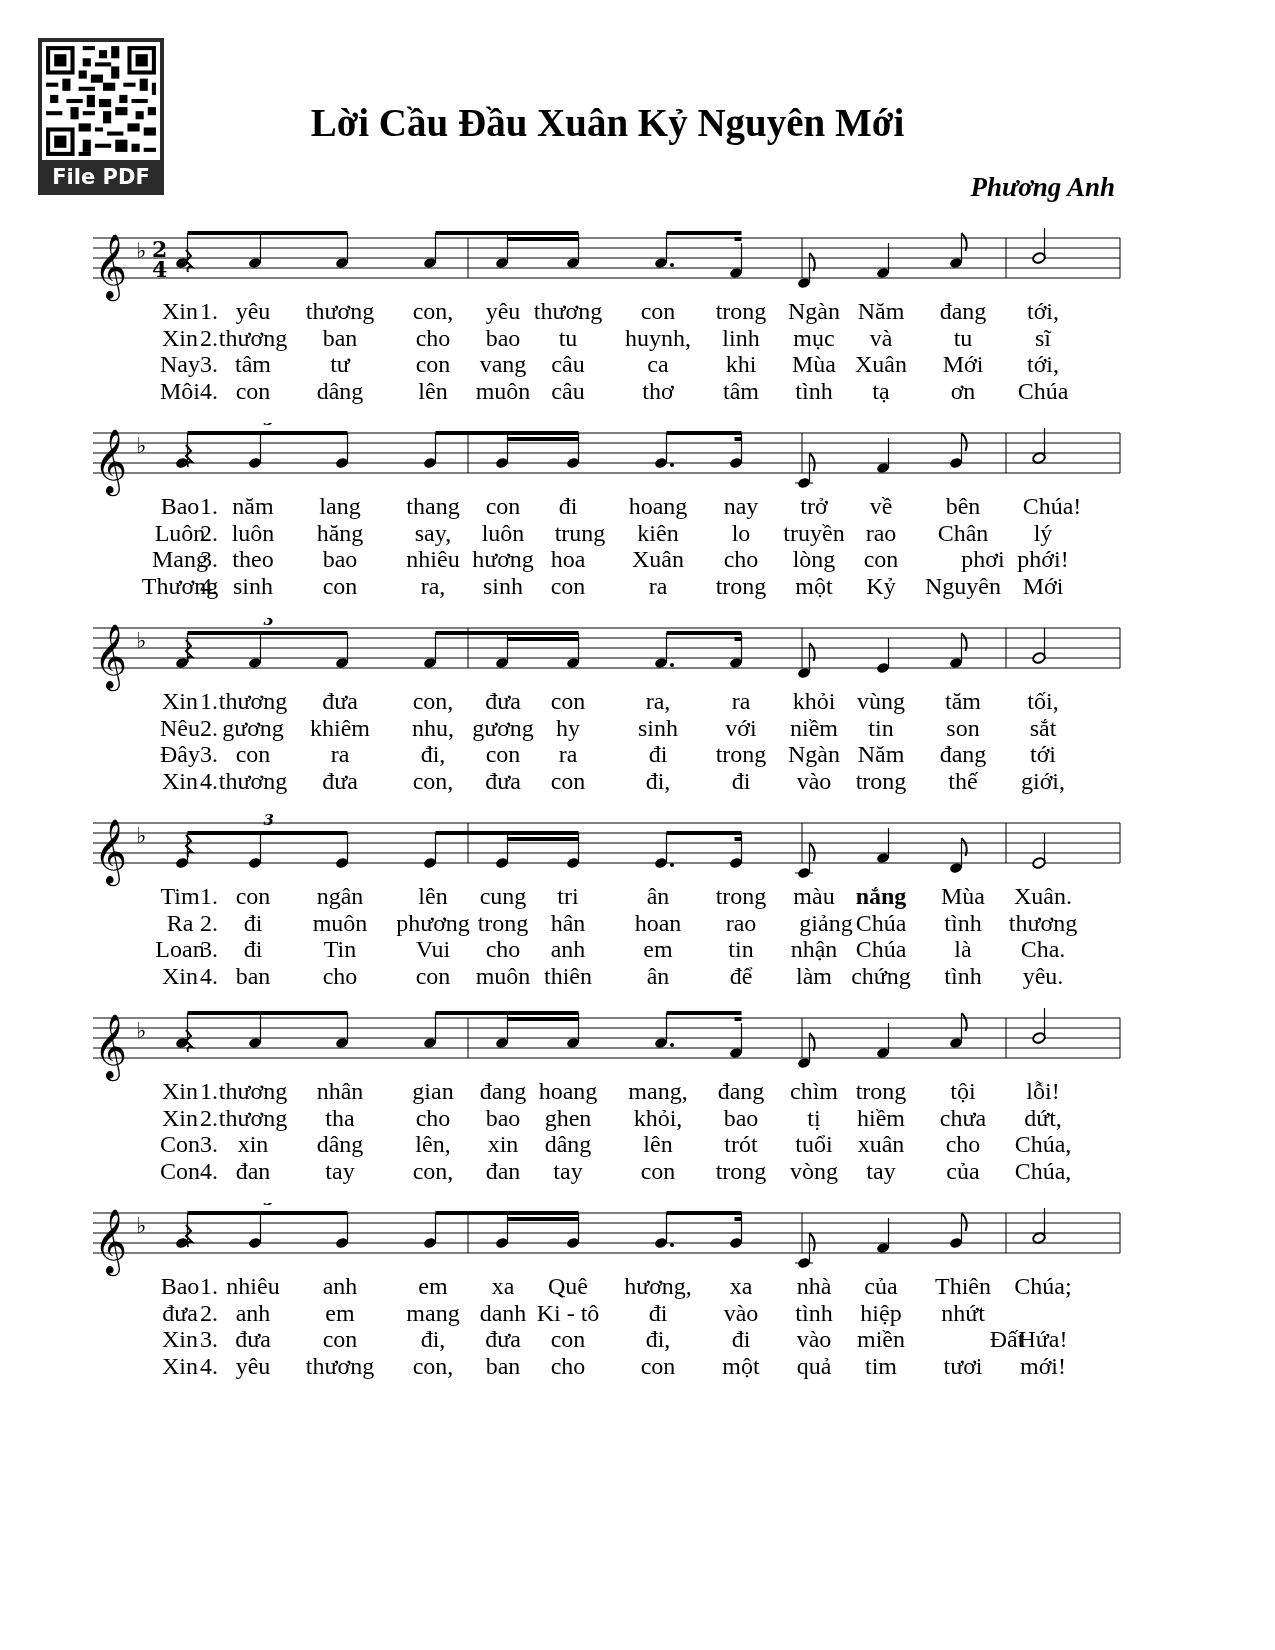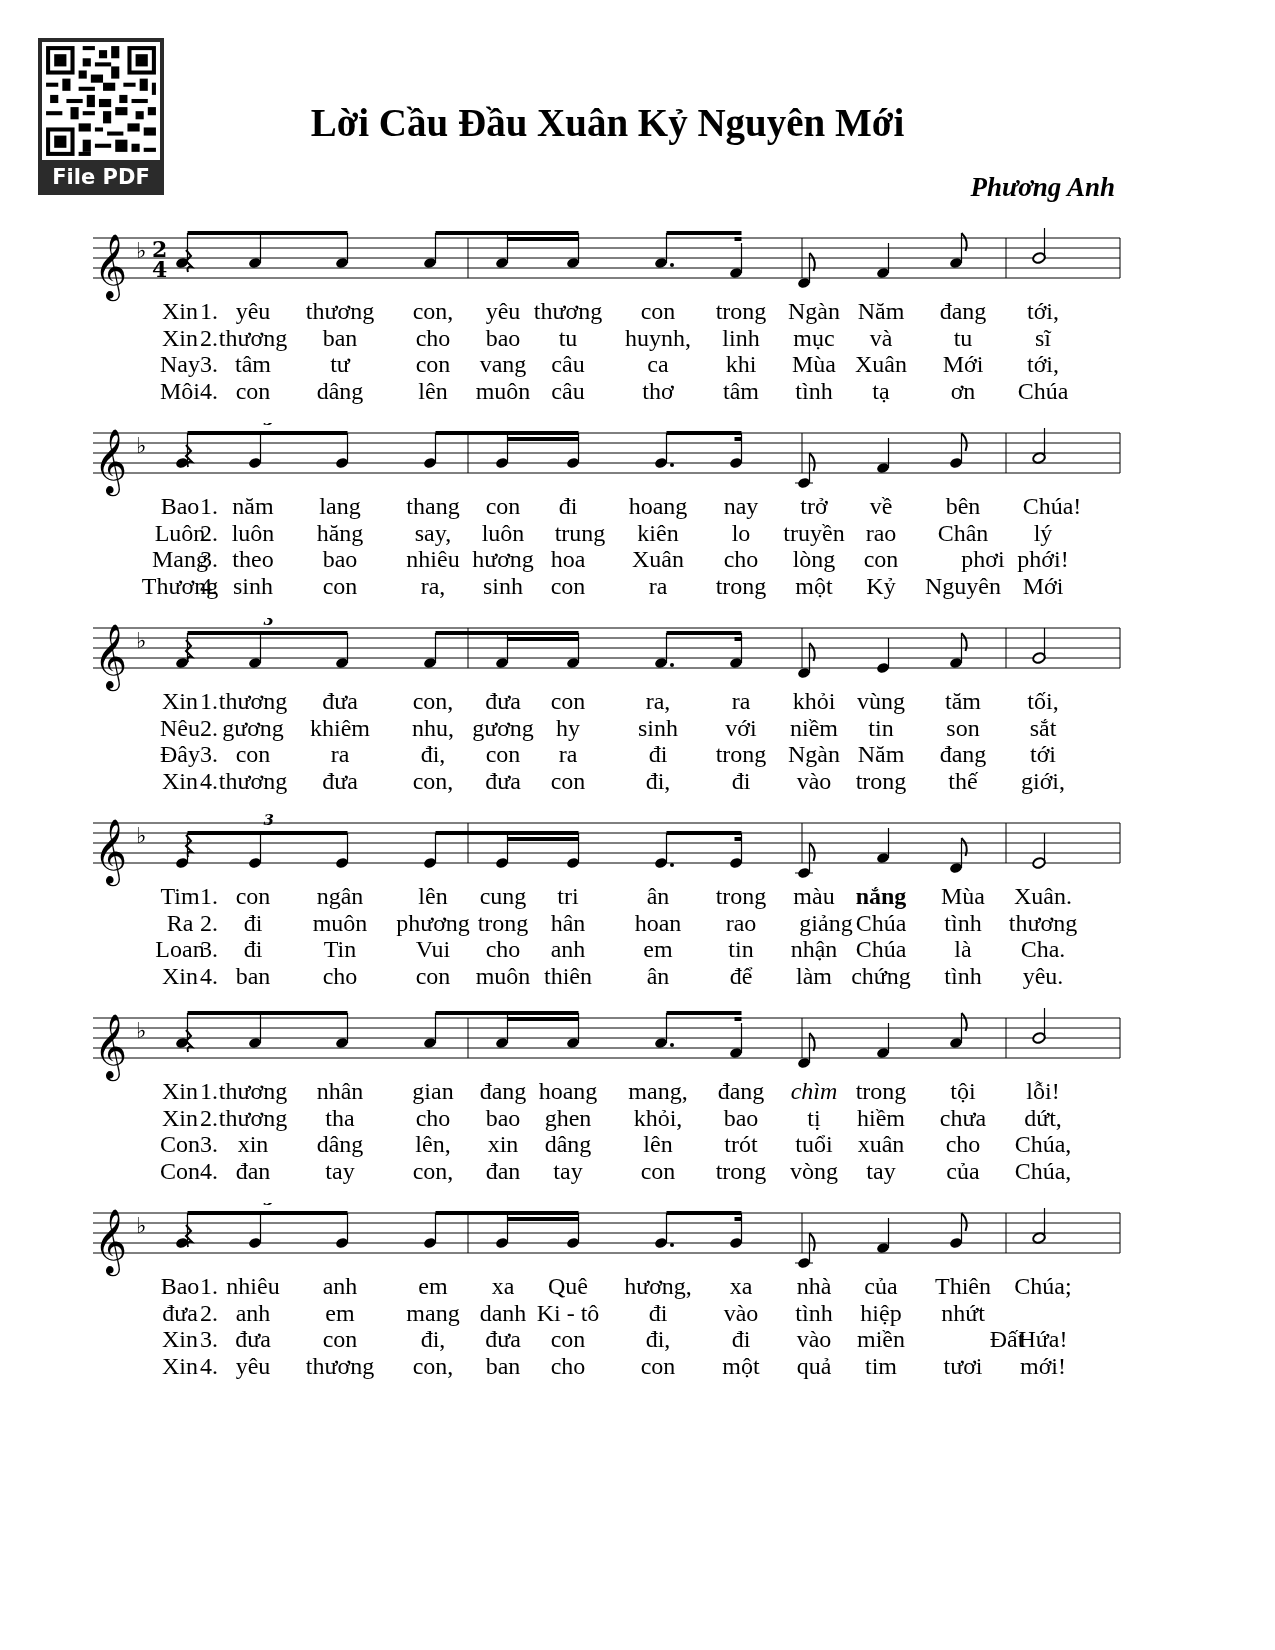--- a/index.html
+++ b/index.html
@@ -582,21 +582,21 @@
         <div class="lyric-line" style="top: 0px;">
           <span class="num" style="left: 110px;">1.</span>
           <span style="left: 90px;">Xin</span>
           <span style="left: 163px;">thương</span>
           <span style="left: 250px;">nhân</span>
           <span style="left: 343px;">gian</span>
           <span style="left: 413px;">đang</span>
           <span style="left: 478px;">hoang</span>
           <span style="left: 568px;">mang,</span>
           <span style="left: 651px;">đang</span>
-          <span style="left: 724px; font-style: italic;">chìm</span>
+          <span style="left: 724px;">chìm</span>
           <span style="left: 791px;">trong</span>
           <span style="left: 873px;">tội</span>
           <span style="left: 953px;">lỗi!</span>
         </div>
         <div class="lyric-line" style="top: 26.5px;">
           <span class="num" style="left: 110px;">2.</span>
           <span style="left: 90px;">Xin</span>
           <span style="left: 163px;">thương</span>
           <span style="left: 250px;">tha</span>
           <span style="left: 343px;">cho</span>

